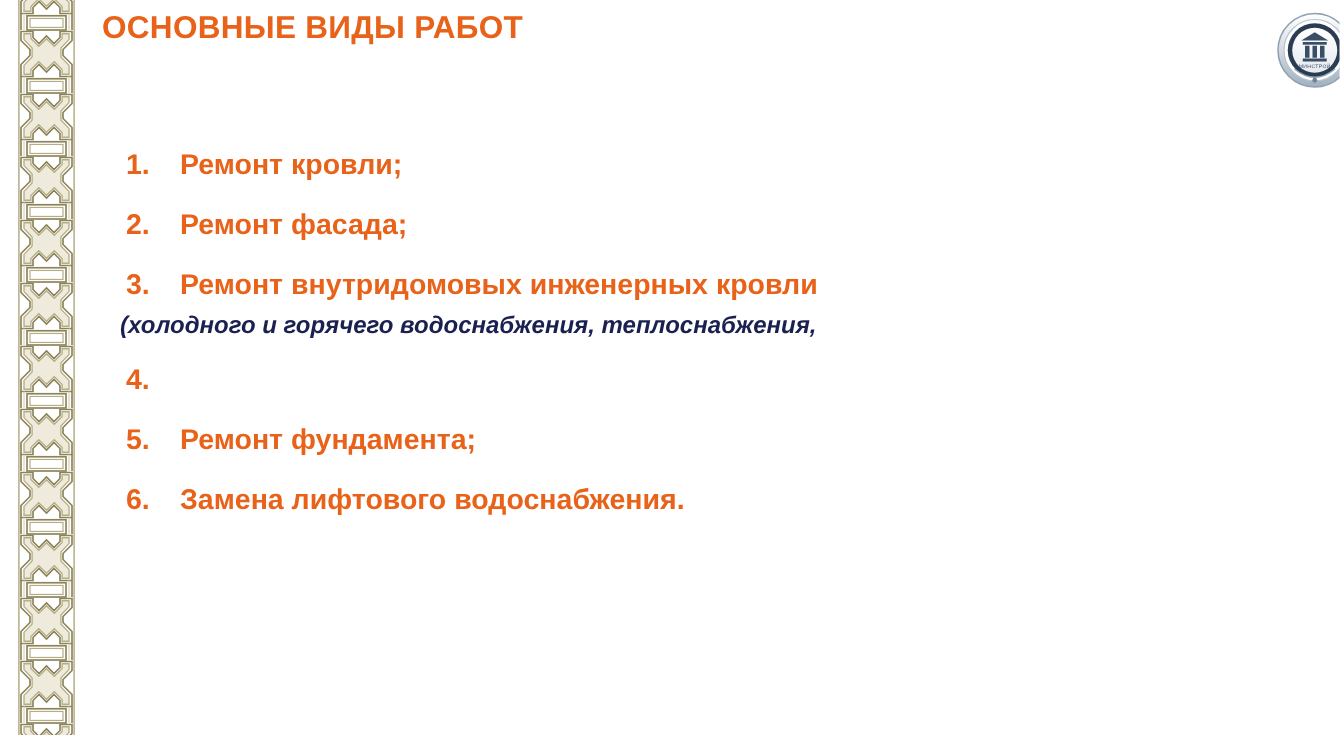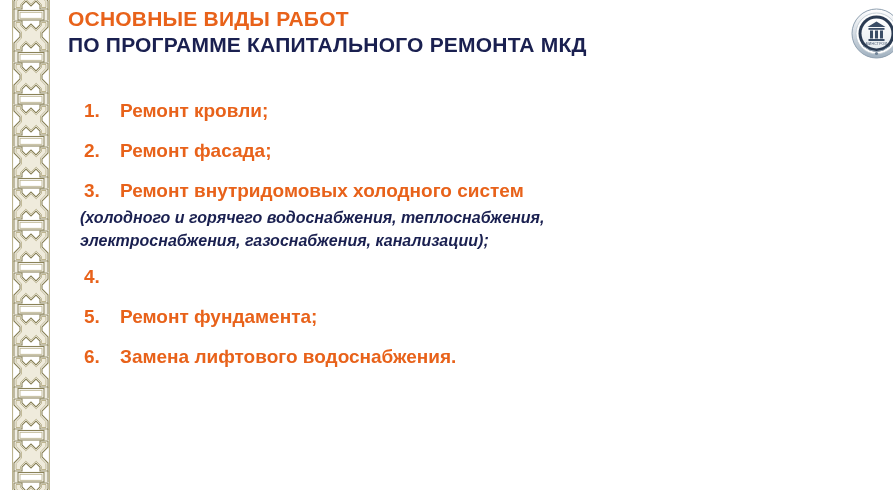--- a/index.html
+++ b/index.html
@@ -148,21 +148,20 @@
       <use href="#ornamotif" y="399"></use>
       <use href="#ornamotif" y="441"></use>
       <use href="#ornamotif" y="483"></use>
 
       <path d="M0.6 0 L0.6 490 M37.4 0 L37.4 490" stroke="#b5ad85" stroke-width="1" fill="none"></path>
     </svg>
   </div>
 
   <div class="title-block">
     <div class="title-line1">ОСНОВНЫЕ ВИДЫ РАБОТ</div>
-    <div class="title-line2">ПО ПРОГРАММЕ КАПИТАЛЬНОГО РЕМОНТА МКД</div>
   </div>
 
   <div class="emblem">
     <svg width="51" height="51" viewBox="0 0 51 51" xmlns="http://www.w3.org/2000/svg" aria-hidden="true">
       <defs>
         <linearGradient id="ringg" x1="0" y1="0" x2="0" y2="1">
           <stop offset="0%" stop-color="#ffffff"></stop>
           <stop offset="45%" stop-color="#d9dfe6"></stop>
           <stop offset="100%" stop-color="#9fb0bf"></stop>
         </linearGradient>
@@ -196,25 +195,24 @@
       <span class="item-label">Ремонт кровли;</span>
     </div>
 
     <div class="work-item">
       <span class="item-number">2.</span>
       <span class="item-label">Ремонт фасада;</span>
     </div>
 
     <div class="work-item tight">
       <span class="item-number">3.</span>
-      <span class="item-label">Ремонт внутридомовых холодного систем</span>
+      <span class="item-label">Ремонт внутридомовых инженерных кровли</span>
     </div>
     <div class="item-note">
       <span>(холодного и горячего водоснабжения, теплоснабжения,</span>
-      <span>электроснабжения, газоснабжения, канализации);</span>
     </div>
 
     <div class="work-item">
       <span class="item-number">4.</span>
     </div>
 
     <div class="work-item">
       <span class="item-number">5.</span>
       <span class="item-label">Ремонт фундамента;</span>
     </div>

